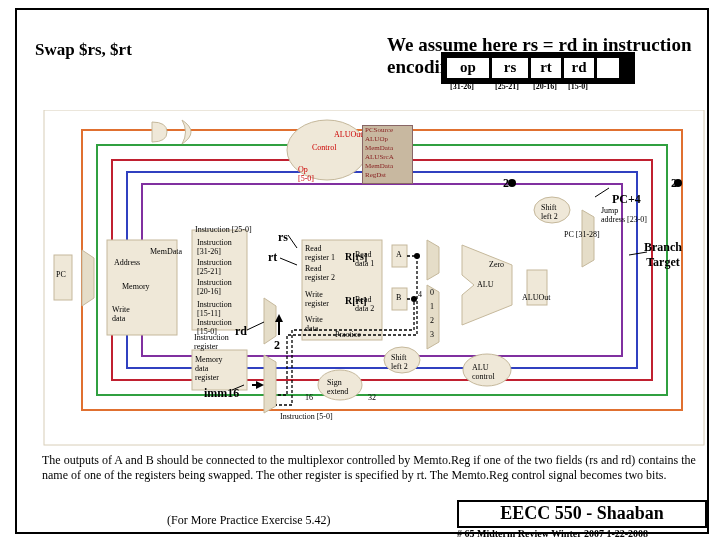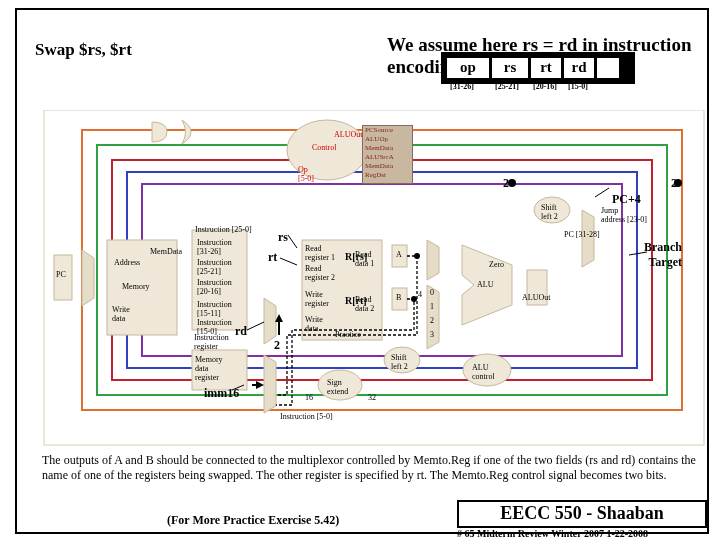--- a/index.html
+++ b/index.html
@@ -12,21 +12,21 @@
   .arrow-l{display:inline-block;transform:scaleX(1.2);padding:0 4px}
   .instr-box{position:absolute;left:424px;top:42px;width:188px;height:26px;border:3px solid #000;background:#000}
   .instr-box div{float:left;height:20px;margin:3px 0 0 3px;background:#fff;text-align:center;font-weight:bold;font-size:15px;line-height:18px}
   .c-op{width:42px}
   .c-rs{width:36px;font-size:18px}
   .c-rt{width:30px}
   .c-rd{width:30px}
   .c-pad{width:22px}
   .bits{position:absolute;top:72px;font-size:8px;font-weight:bold}
   .note{position:absolute;left:25px;top:443px;width:660px;font-size:12px;line-height:15px}
-  .practice{position:absolute;left:150px;top:503px;font-size:12px;font-weight:bold}
+  .practice{position:absolute;left:150px;top:503px;font-size:12px;font-weight:normal}
   .course{position:absolute;left:440px;top:490px;width:246px;height:24px;border:2px solid #000;text-align:center;font-size:18px;font-weight:bold;line-height:22px}
   .footer{position:absolute;left:440px;top:518px;font-size:10px;font-weight:bold}
   
   .dp{position:absolute;left:25px;top:100px;width:665px;height:340px;border:none}
   .dp svg{position:absolute;left:0;top:0}
   .lbl{position:absolute;font-size:10px;font-weight:bold}
   .lbl-sm{position:absolute;font-size:8px}
   .red{color:#c00}
   .box{stroke:#c5b89b;stroke-width:1;fill:#efe8d8}
   .mux{stroke:#c5b89b;stroke-width:1;fill:#e5ddc8}
@@ -200,21 +200,21 @@
     <span class="emph" style="left:236px;top:120px">rs</span>
     <span class="emph" style="left:226px;top:140px">rt</span>
     <span class="emph" style="left:193px;top:214px">rd</span>
     <span class="lbl" style="left:303px;top:141px">R[rs]</span>
     <span class="lbl" style="left:303px;top:185px">R[rt]</span>
     <span class="emph" style="left:162px;top:276px">imm16</span>
     <span class="emph" style="left:232px;top:228px">2</span>
     <span class="emph" style="left:461px;top:66px">2</span>
     <span class="emph" style="left:629px;top:66px">2</span>
     <span class="emph" style="left:570px;top:82px">PC+4</span>
-    <span class="emph" style="left:602px;top:130px;white-space:pre;text-align:right">Branch
+    <span class="emph" style="left:602px;top:130px;white-space:pre;text-align:center">Branch
 Target</span>
   </div>
 
   <div class="note">The outputs of A and B should be connected to the multiplexor controlled by Memto.Reg if one of the two fields (rs and rd) contains the name of one of the registers being swapped.  The other register is specified by rt.  The Memto.Reg control signal becomes two bits.</div>
   <div class="practice">(For More Practice Exercise 5.42)</div>
   <div class="course">EECC 550 - Shaaban</div>
   <div class="footer"># 65   Midterm  Review   Winter 2007  1-22-2008</div>
 </div>
 
 </body></html>

